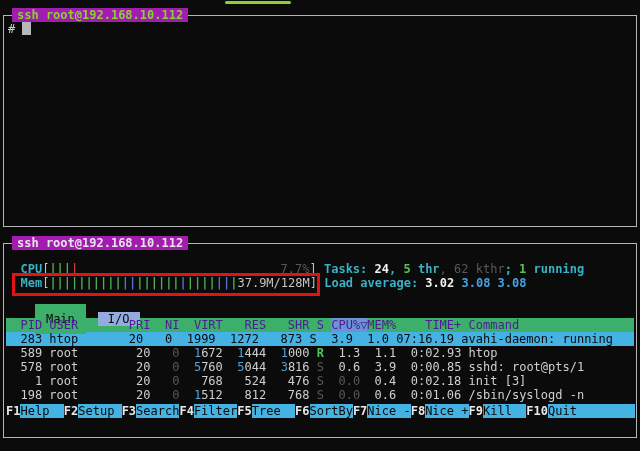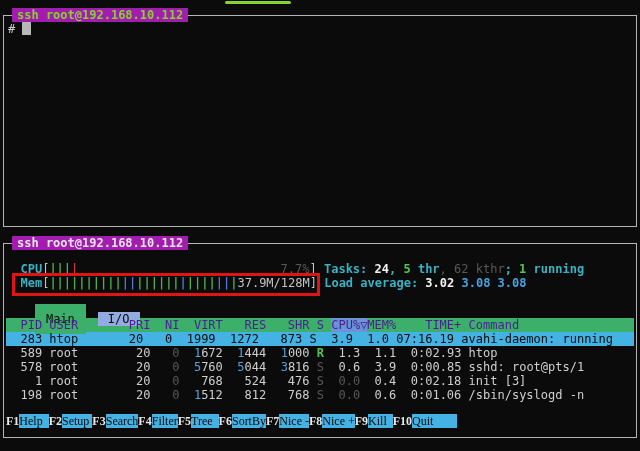--- a/index.html
+++ b/index.html
@@ -27,21 +27,21 @@
   .c-barg{color:var(--bar_green,#4cae4c);font-weight:bold;}
   .c-barb{color:var(--bar_blue,#5471d8);font-weight:bold;}
   .c-barr{color:var(--bar_red,#d03434);font-weight:bold;}
   .c-num{color:var(--number_accent,#55a0d8);}
   .hdr{background:var(--header_bg,#3cb06a);color:#4c1d95;}
   .hdr .sel{background:var(--sort_bg,#6b94d6);}
   .row-sel{background:var(--select_bg,#45b2e4);color:#0a0a0a;}
   .tab{display:inline-block;color:#0a0a0a;padding:8px 11px;}
   .tab-a{background:var(--header_bg,#3cb06a);}
   .tab-i{background:var(--tab_inactive_bg,#93abdf);padding:0 10px;margin-left:12px;}
-  #fkeys{position:absolute;left:2px;right:2px;bottom:9px;height:14px;white-space:pre;font-family:Liberation Serif, serif;}
+  #fkeys{position:absolute;left:2px;right:2px;bottom:19px;height:14px;white-space:pre;}
   .fk-key{color:#e8e8e8;font-weight:bold;}
   .fk-label{background:var(--select_bg,#45b2e4);color:#0a0a0a;}
   .mem-annotation{position:absolute;left:12px;top:273px;width:302px;height:17px;border:3px solid var(--annotation_red,#e01414);z-index:5;}
 </style>
 </head>
 <body>
 
 <div class="screen">
   <div class="artifact"></div>
 

